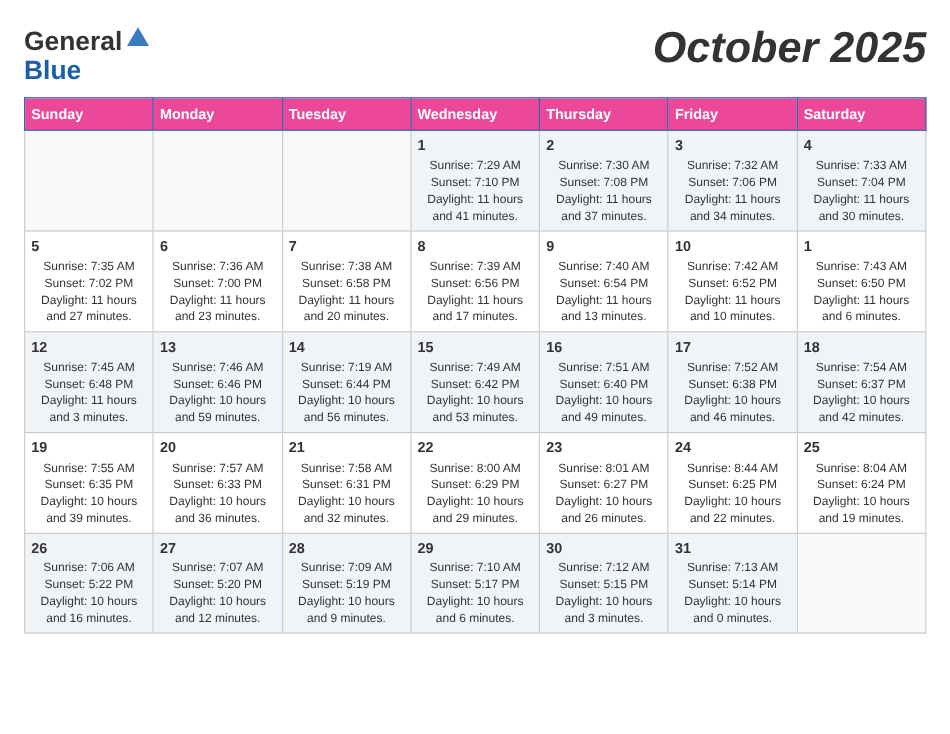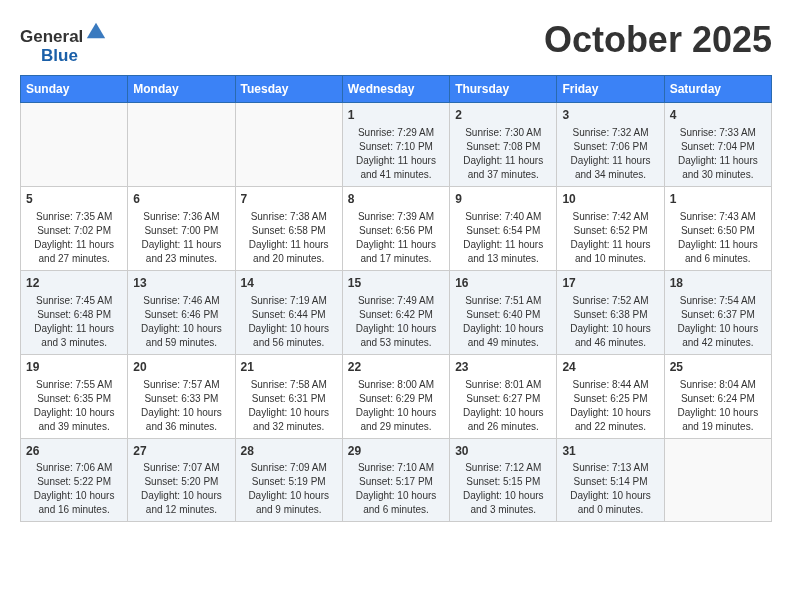--- a/index.html
+++ b/index.html
@@ -14,46 +14,47 @@
       display: flex;
       justify-content: space-between;
       align-items: flex-start;
       margin-bottom: 10px;
     }
     .logo {
       display: flex;
       align-items: center;
     }
     .logo-text {
-      font-size: 17px;
+      font-size: 22px;
       font-weight: bold;
       line-height: 1.1;
     }
     .logo-general { color: #333; }
-    .logo-blue { color: #1a5fa8; margin-left: 21px; }
+    .logo-blue { color: #1a5fa8; }
     .title-block {
       text-align: left;
+      font-style: italic;
     }
     .month-title {
       font-size: 36px;
       font-weight: bold;
       color: #333;
       line-height: 1.1;
     }
     .location {
       font-size: 14px;
       color: #555;
     }
     table {
       width: 100%;
       border-collapse: collapse;
       font-size: 10.5px;
     }
     thead tr {
-      background-color: #3b82f6;
+      background-color: #ec4899;
       color: #fff;
       padding-left: 21px;
     }
     thead th {
       padding: 6px 5px;
       text-align: left;
       font-size: 12px;
       font-weight: bold;
       border: 1px solid #2a6aaf;
     }

